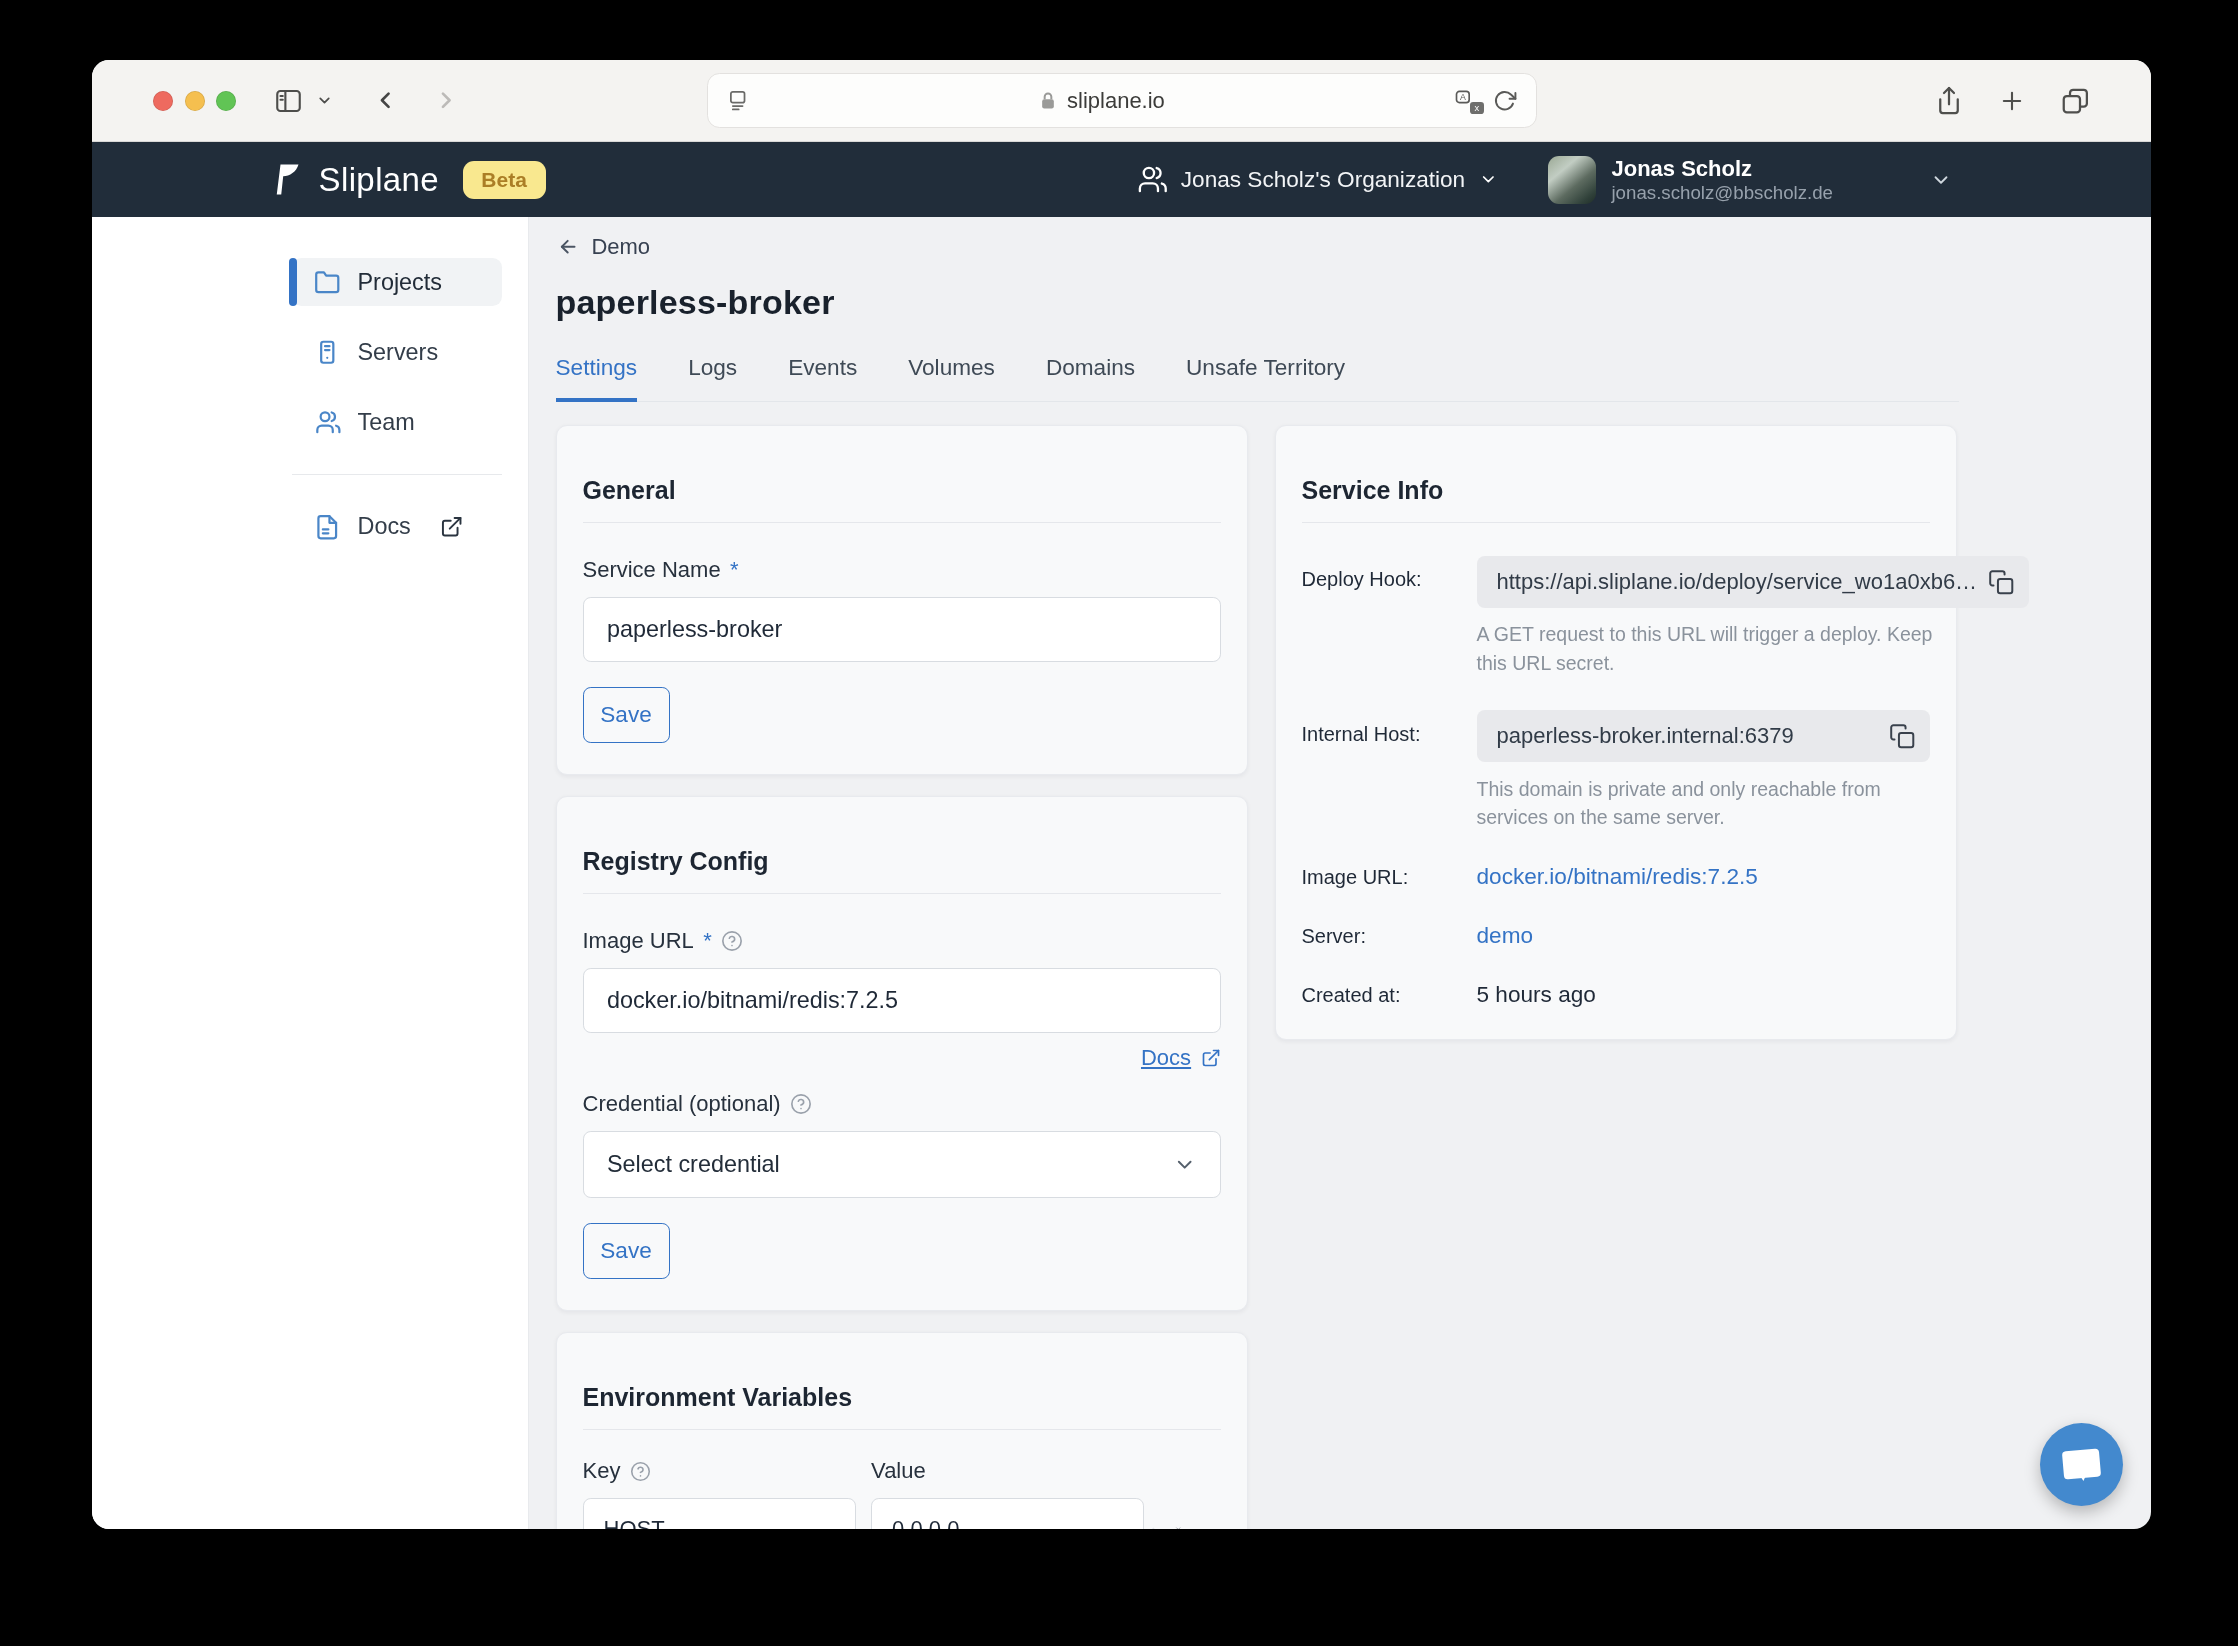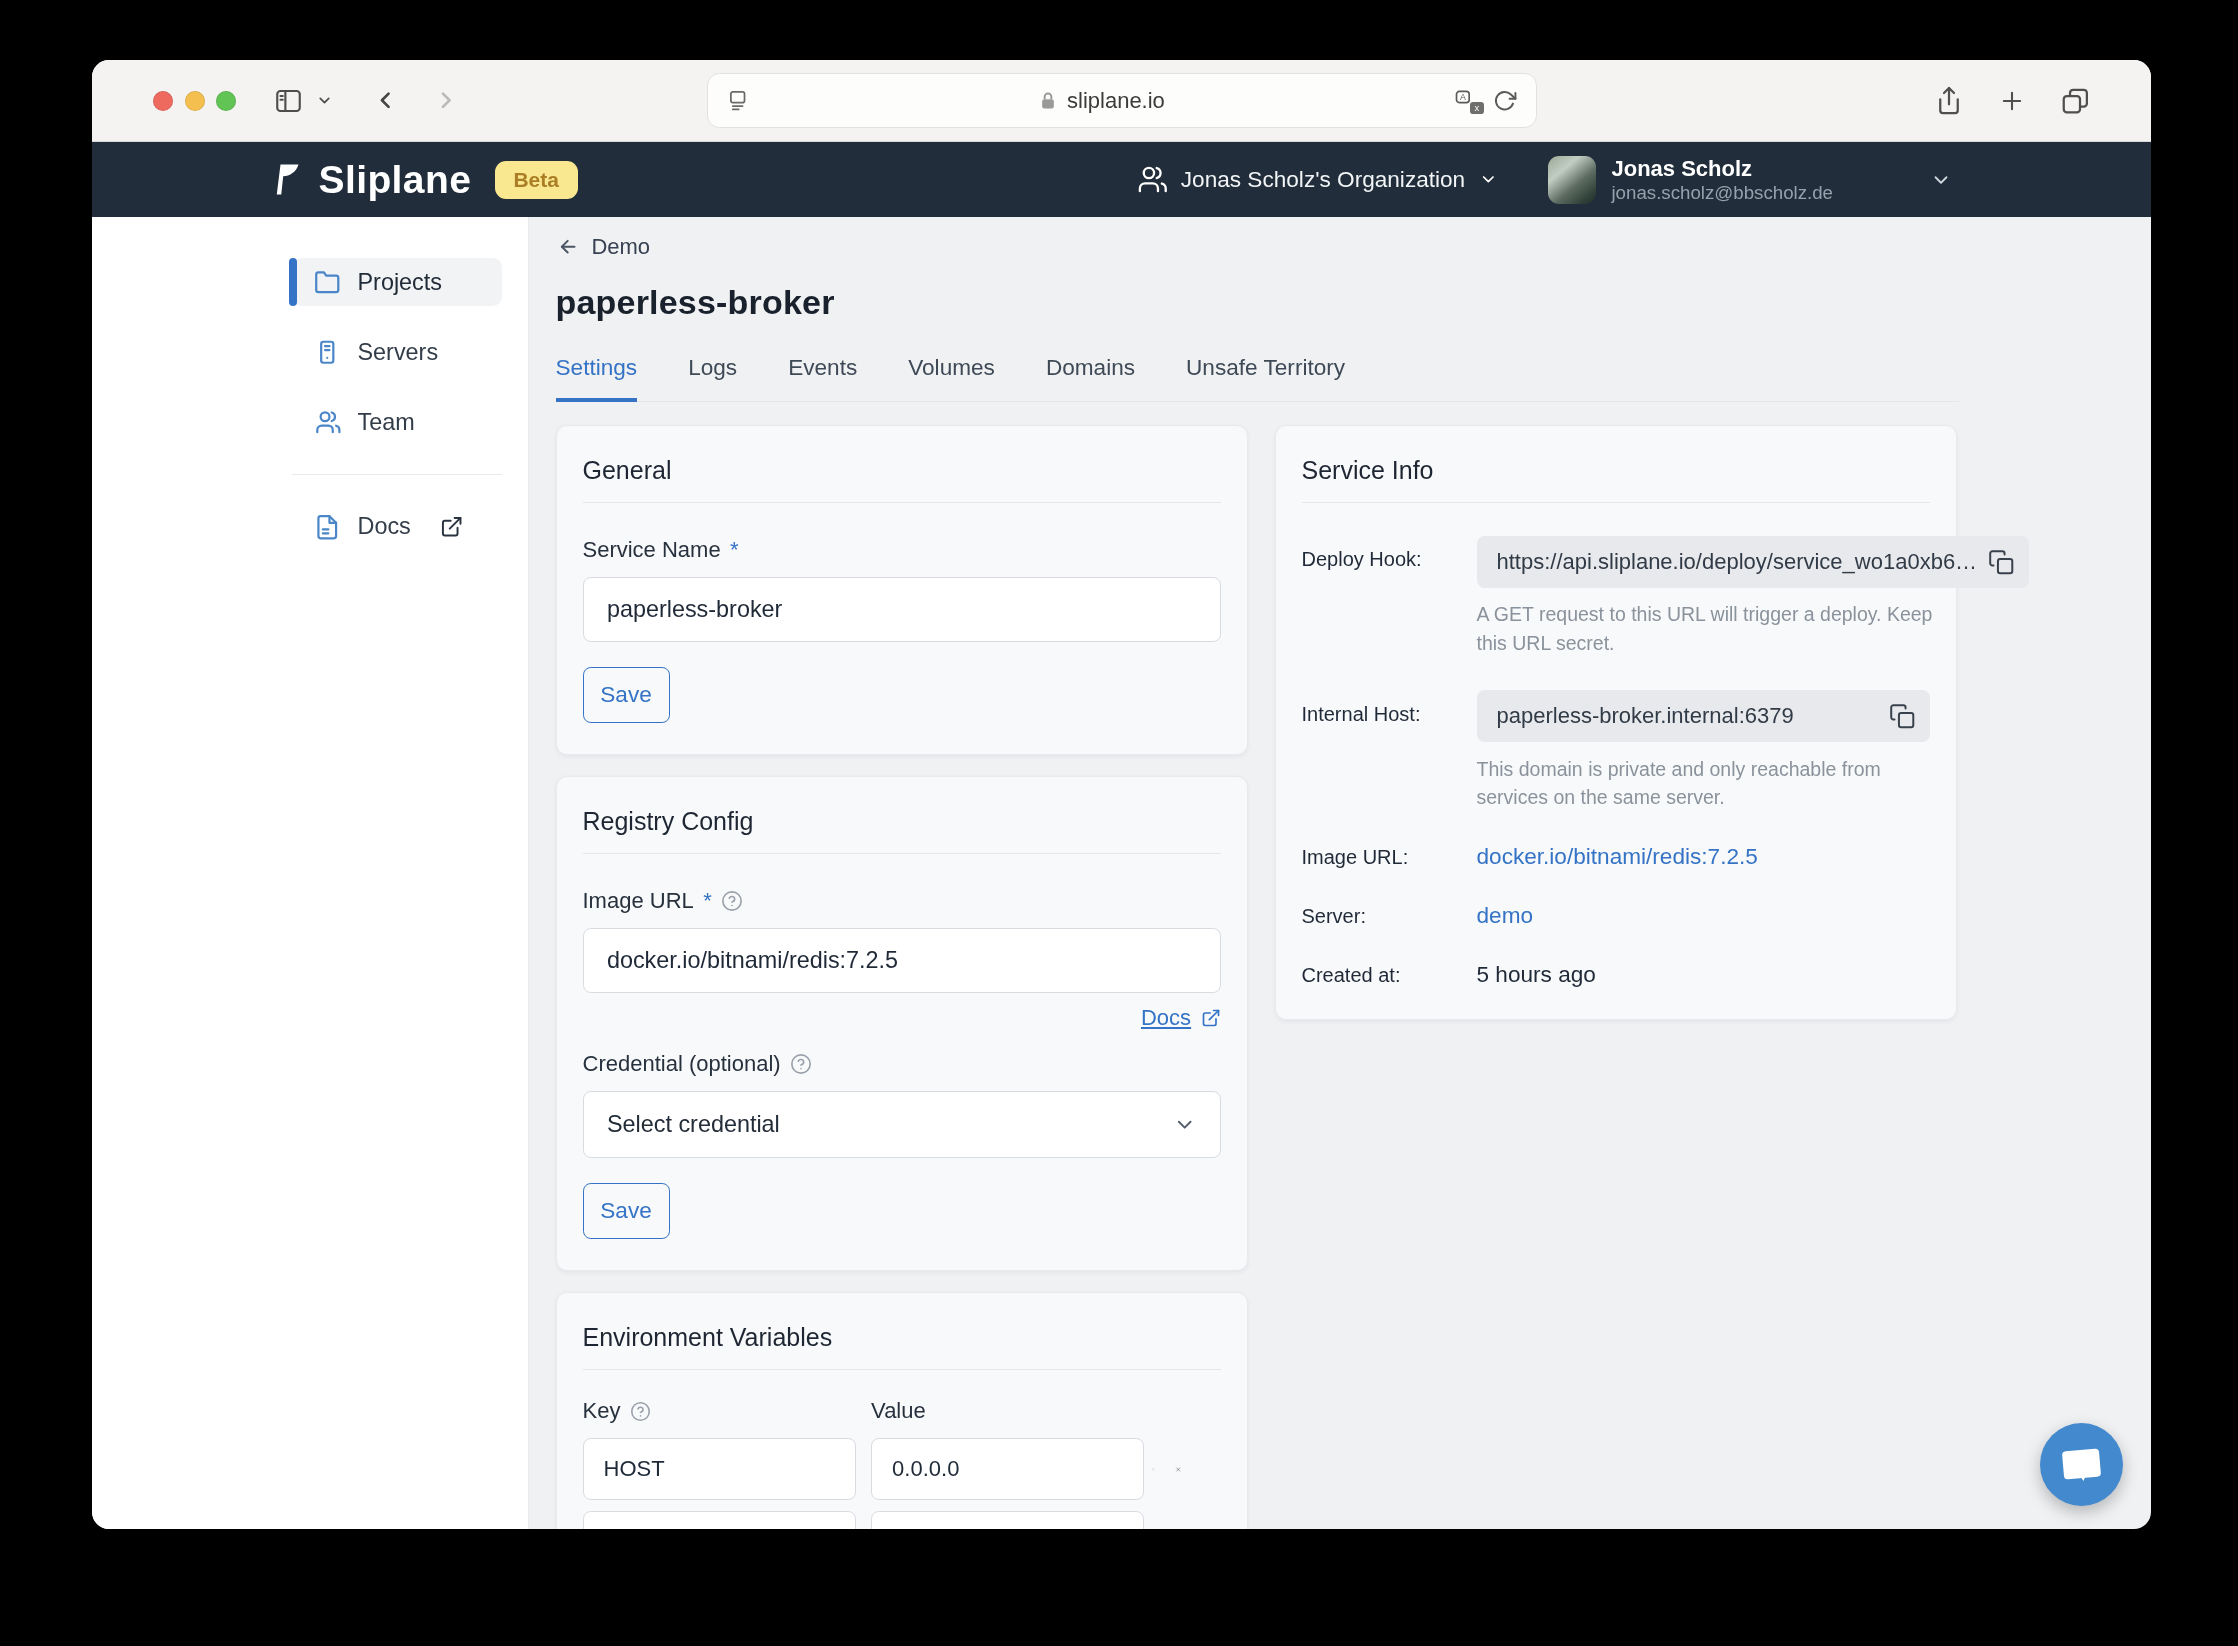--- a/index.html
+++ b/index.html
@@ -25,21 +25,21 @@
     font-size:22px; color:#3c3c3a; }
   .chrome-right { margin-left:auto; display:flex; gap:34px; align-items:center; color:#4f4f4d; }
   .translate-wrap{ position:relative; margin-left:auto; display:flex; align-items:center; gap:14px; color:#5a5a58;}
   .mini-badge{ position:absolute; left:17px; top:12.5px; width:14px; height:12.5px; background:#6e6e6c; border-radius:3.1px;
     color:#fff; font-size:9.4px; display:flex; align-items:center; justify-content:center; }
 
   
   .appbar { height:75px; background:#212d3a; display:flex; align-items:center;
     padding:0 199px 0 178px; color:#fff; }
   .brand { display:flex; align-items:center; gap:12.5px; }
-  .brand-name { font-size:39px; font-weight:bold; letter-spacing:0.4px; }
+  .brand-name { font-size:33px; font-weight:normal; letter-spacing:0.4px; }
   .beta { margin-left:11px; background:#f9e88f; color:#ab7e26; font-size:21px; font-weight:bold;
     padding:7px 18.7px; border-radius:11px; }
   .appbar-right { margin-left:auto; display:flex; align-items:center; gap:50px; }
   .org { display:flex; align-items:center; gap:14px; font-size:22.6px; color:#f2f4f6; cursor:default; }
   .userbox { display:flex; align-items:center; gap:15.6px; }
   .avatar { width:48px; height:48px; border-radius:11px;
     background:linear-gradient(140deg,#9aa894 0%,#c2cdc3 30%,#5d6b60 60%,#30413a 85%,#1f2d27 100%); }
   .uname { font-size:22px; font-weight:bold; line-height:1.25; }
   .uemail { font-size:18.7px; color:#97a1ac; }
   .hdr-chev { color:#cfd6dd; margin-left:47px; }
@@ -61,21 +61,21 @@
   .title { margin-top:23.4px; font-size:34px; font-weight:bold; color:#19212c; letter-spacing:0.2px; }
   .tabbar { margin-top:33px; display:flex; gap:51px; border-bottom:1.6px solid #e3e6ea; width:1403px; }
   .tab { font-size:22.6px; color:#3f4a56; padding-bottom:17px; cursor:pointer; }
   .tab.active { color:#3473c5; border-bottom:4.7px solid #3473c5; margin-bottom:-1.6px; }
 
   .cols { display:grid; grid-template-columns:692px 682px; gap:23.4px 27px; align-items:start; margin-top:23.4px; }
   .leftcol { display:flex; flex-direction:column; gap:21px; }
 
   .card { background:#f8f9fa; border:0.8px solid #e8eaee; border-radius:11px; padding:30px 26px 31px;
     box-shadow:0 1.6px 4.7px rgba(16,24,40,.05); }
-  .card h2 { font-size:25px; font-weight:400; color:#1d2632; }
+  .card h2 { font-size:25px; font-weight:700; color:#1d2632;margin-top:20px; }
   .card-div { height:0.8px; background:#e5e7eb; margin-top:17px; }
 
   .flabel { margin-top:34px; font-size:22px; color:#27313d; display:flex; align-items:center; gap:9.4px; }
   .req { color:#3473c5; }
   .help-ic { color:#9aa1ab; display:flex; }
   .tinput { margin-top:14px; width:100%; height:65px; background:#fff; border:0.8px solid #d8dce1;
     border-radius:7.8px; font-size:23.4px; color:#1f2937; padding:0 23.4px; outline:none;
     font-family:"Liberation Sans", sans-serif; }
   .tinput::placeholder { color:#9aa1ab; }
   .btn { margin-top:25px; width:87px; height:56px; border:1.9px solid #3473c5; background:transparent;

